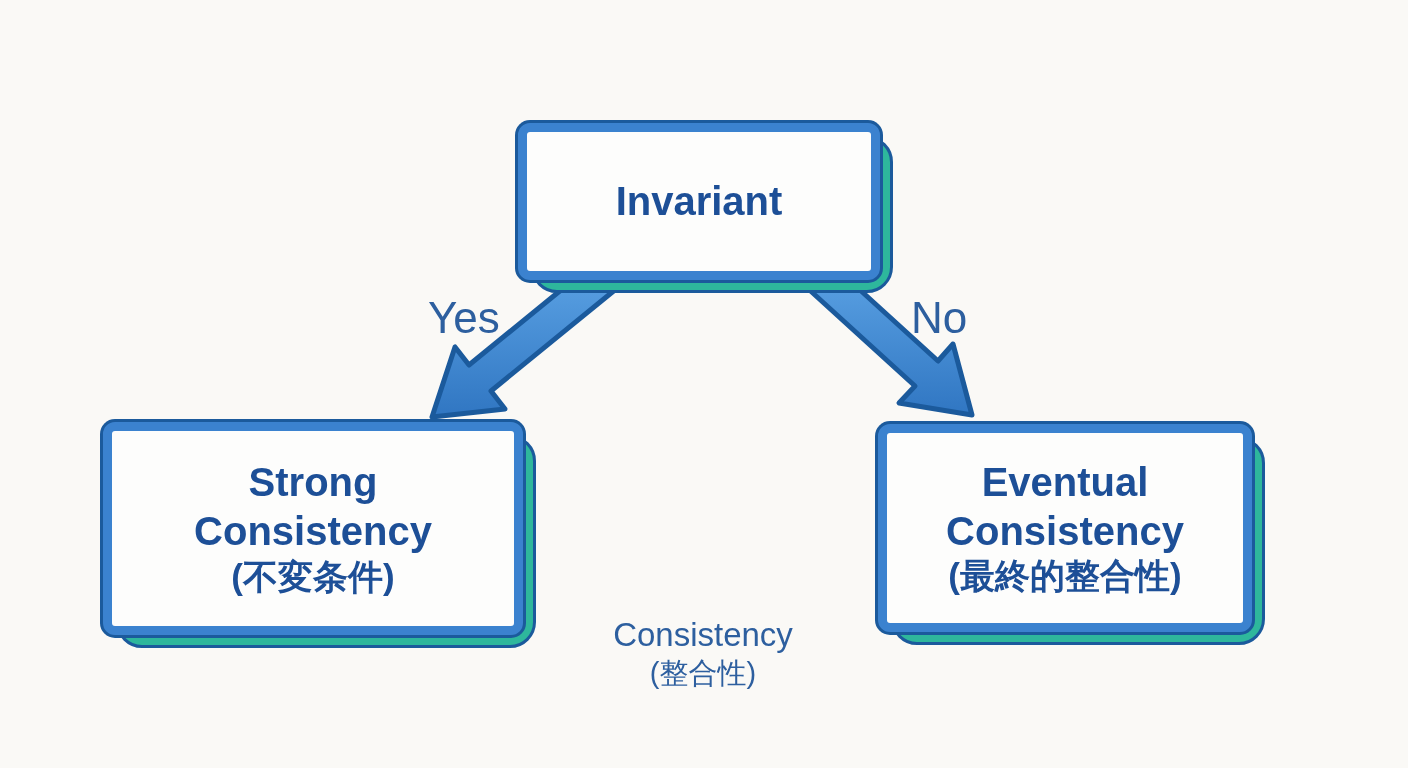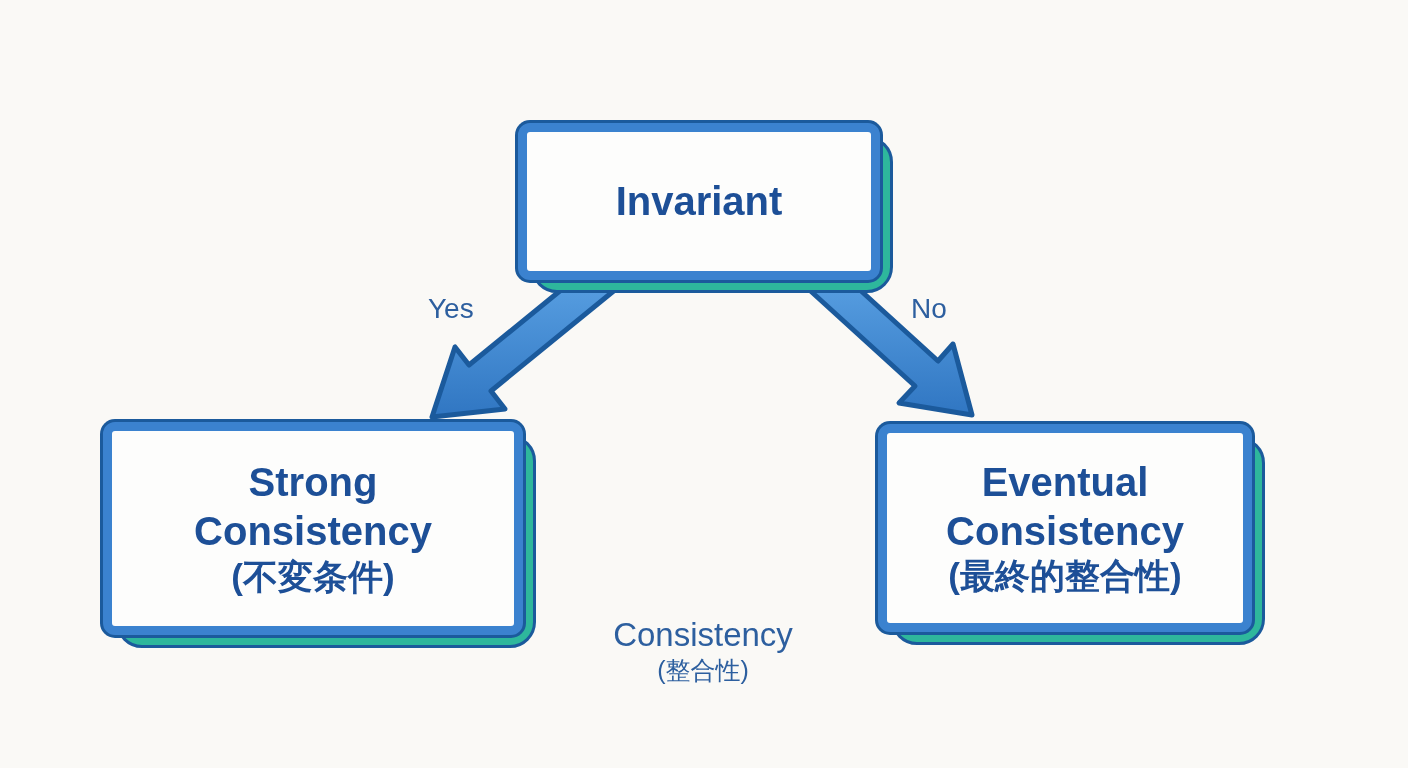--- a/index.html
+++ b/index.html
@@ -71,37 +71,37 @@
   .node-line.en{font-size:40px;}
   .node-line.jp{font-size:35px;}
   .node-root{left:518px;top:123px;width:362px;height:157px;}
   .node-left{left:103px;top:422px;width:420px;height:213px;}
   .node-right{left:878px;top:424px;width:374px;height:208px;}
 
   .edge-label{
     position:absolute;
     z-index:3;
     color:var(--label-blue);
-    font-size:28px;
+    font-size:44px;
     font-weight:400;
   }
   .label-yes{left:428px;top:293px;}
   .label-no{left:900px;top:293px;margin-left:11px;}
 
   .caption{
     position:absolute;
     left:528px;
     top:614px;
     width:350px;
     text-align:center;
     color:var(--label-blue);
     z-index:2;
   }
   .caption-line1{font-size:33px;line-height:1.25;}
-  .caption-line2{font-size:25px;line-height:1.25;}
+  .caption-line2{font-size:29px;line-height:1.25;}
 
   .watermark{
     position:absolute;
     right:26px;
     top:722px;
     font-size:23px;
     color:var(--watermark-gray);
     z-index:2;
   }
 </style>

